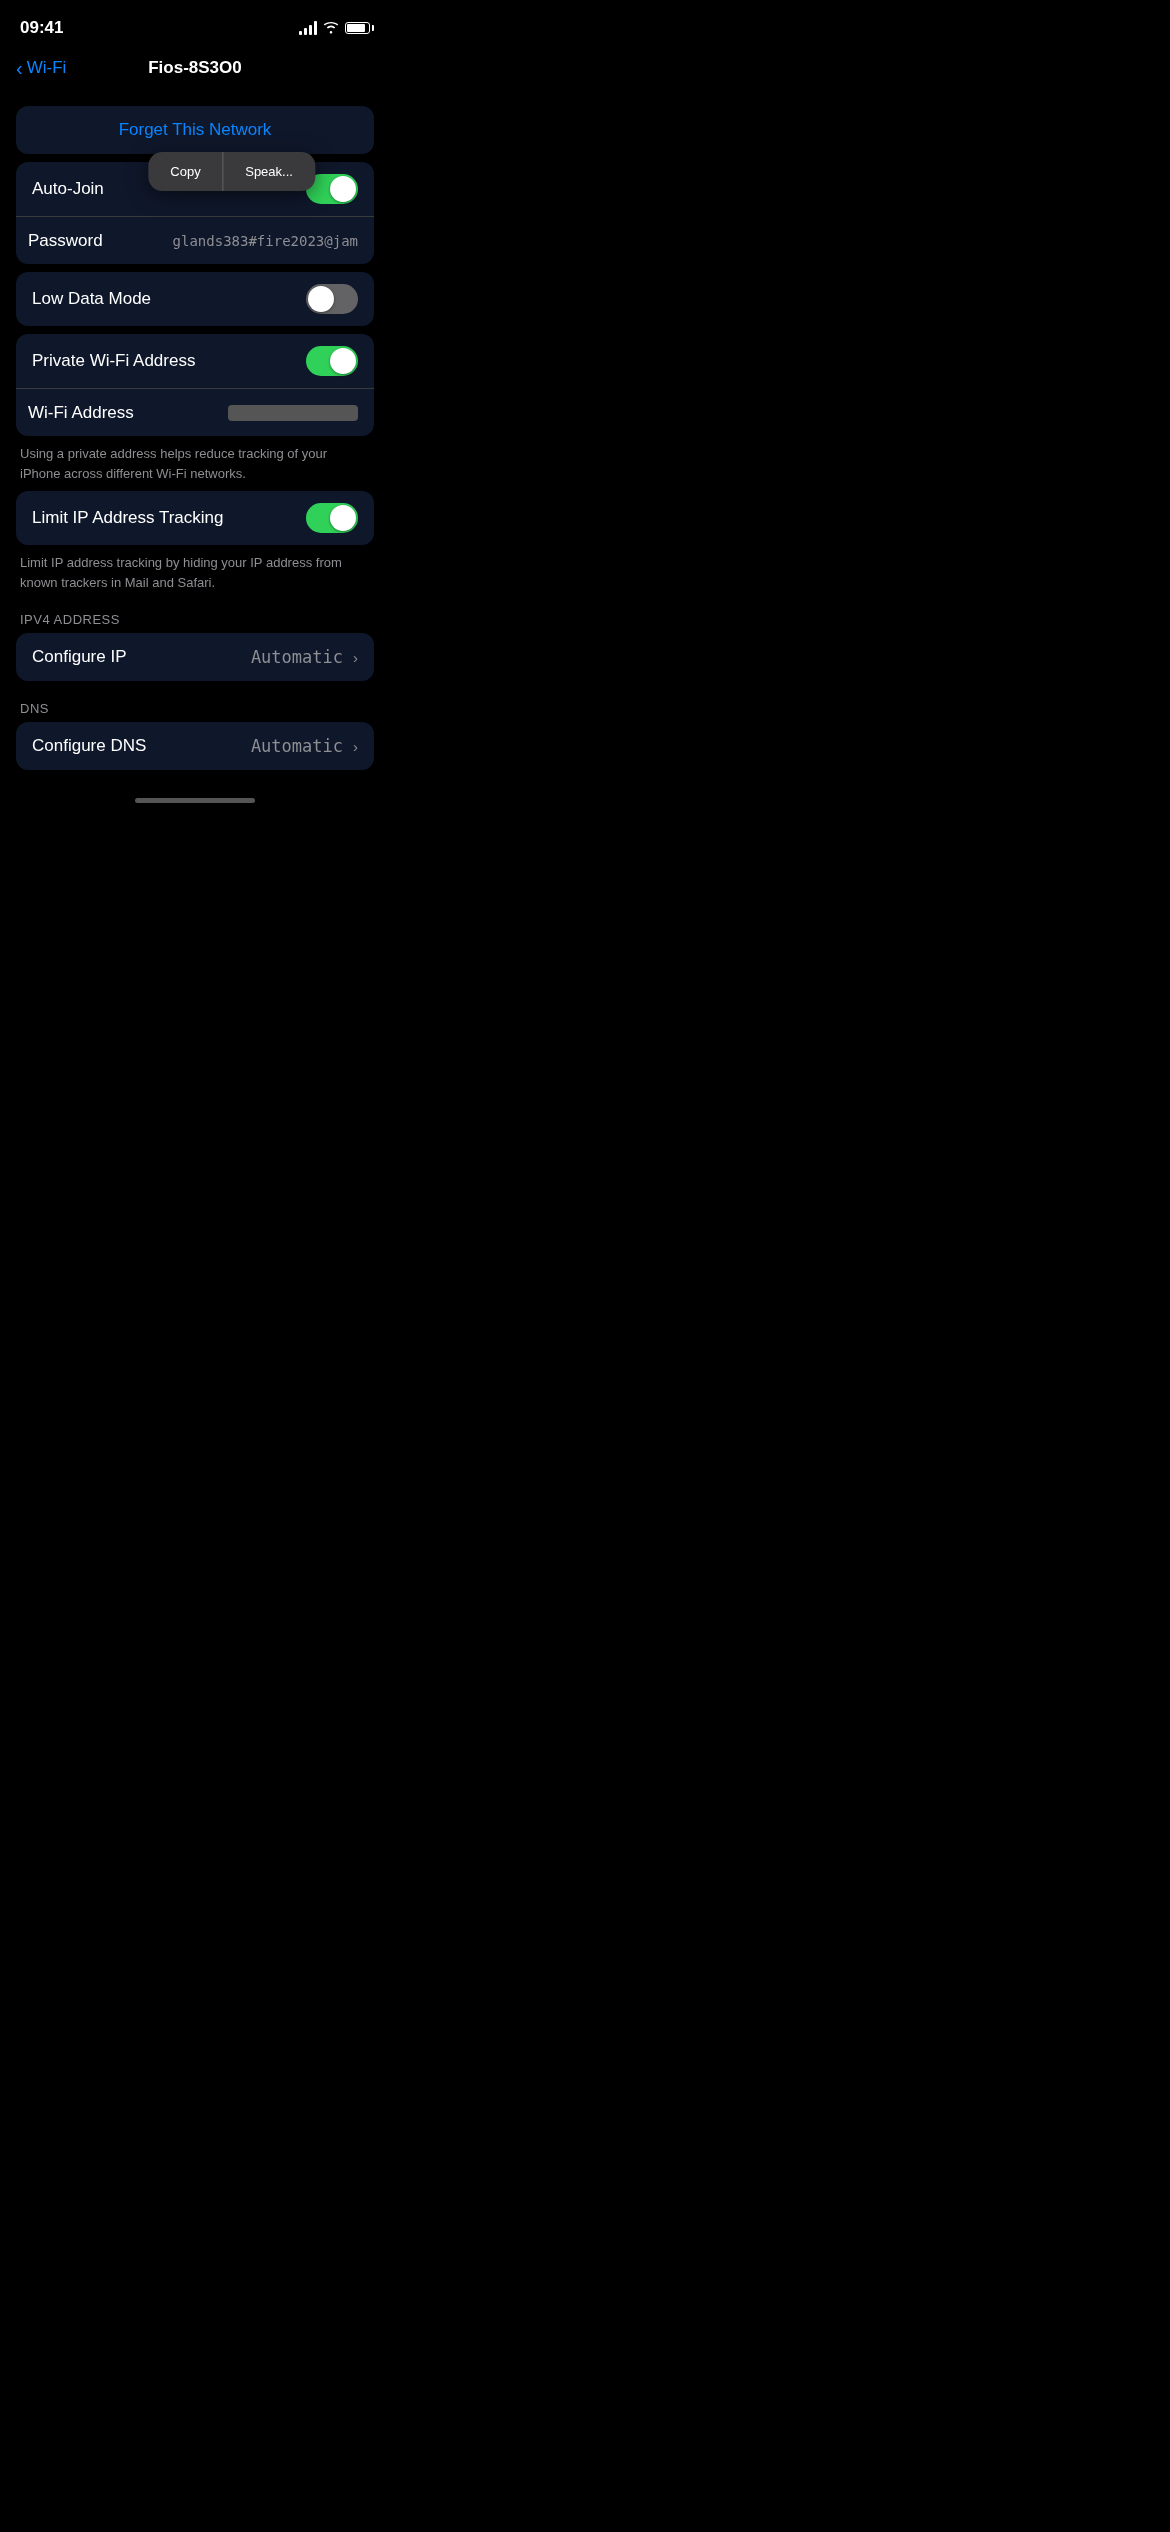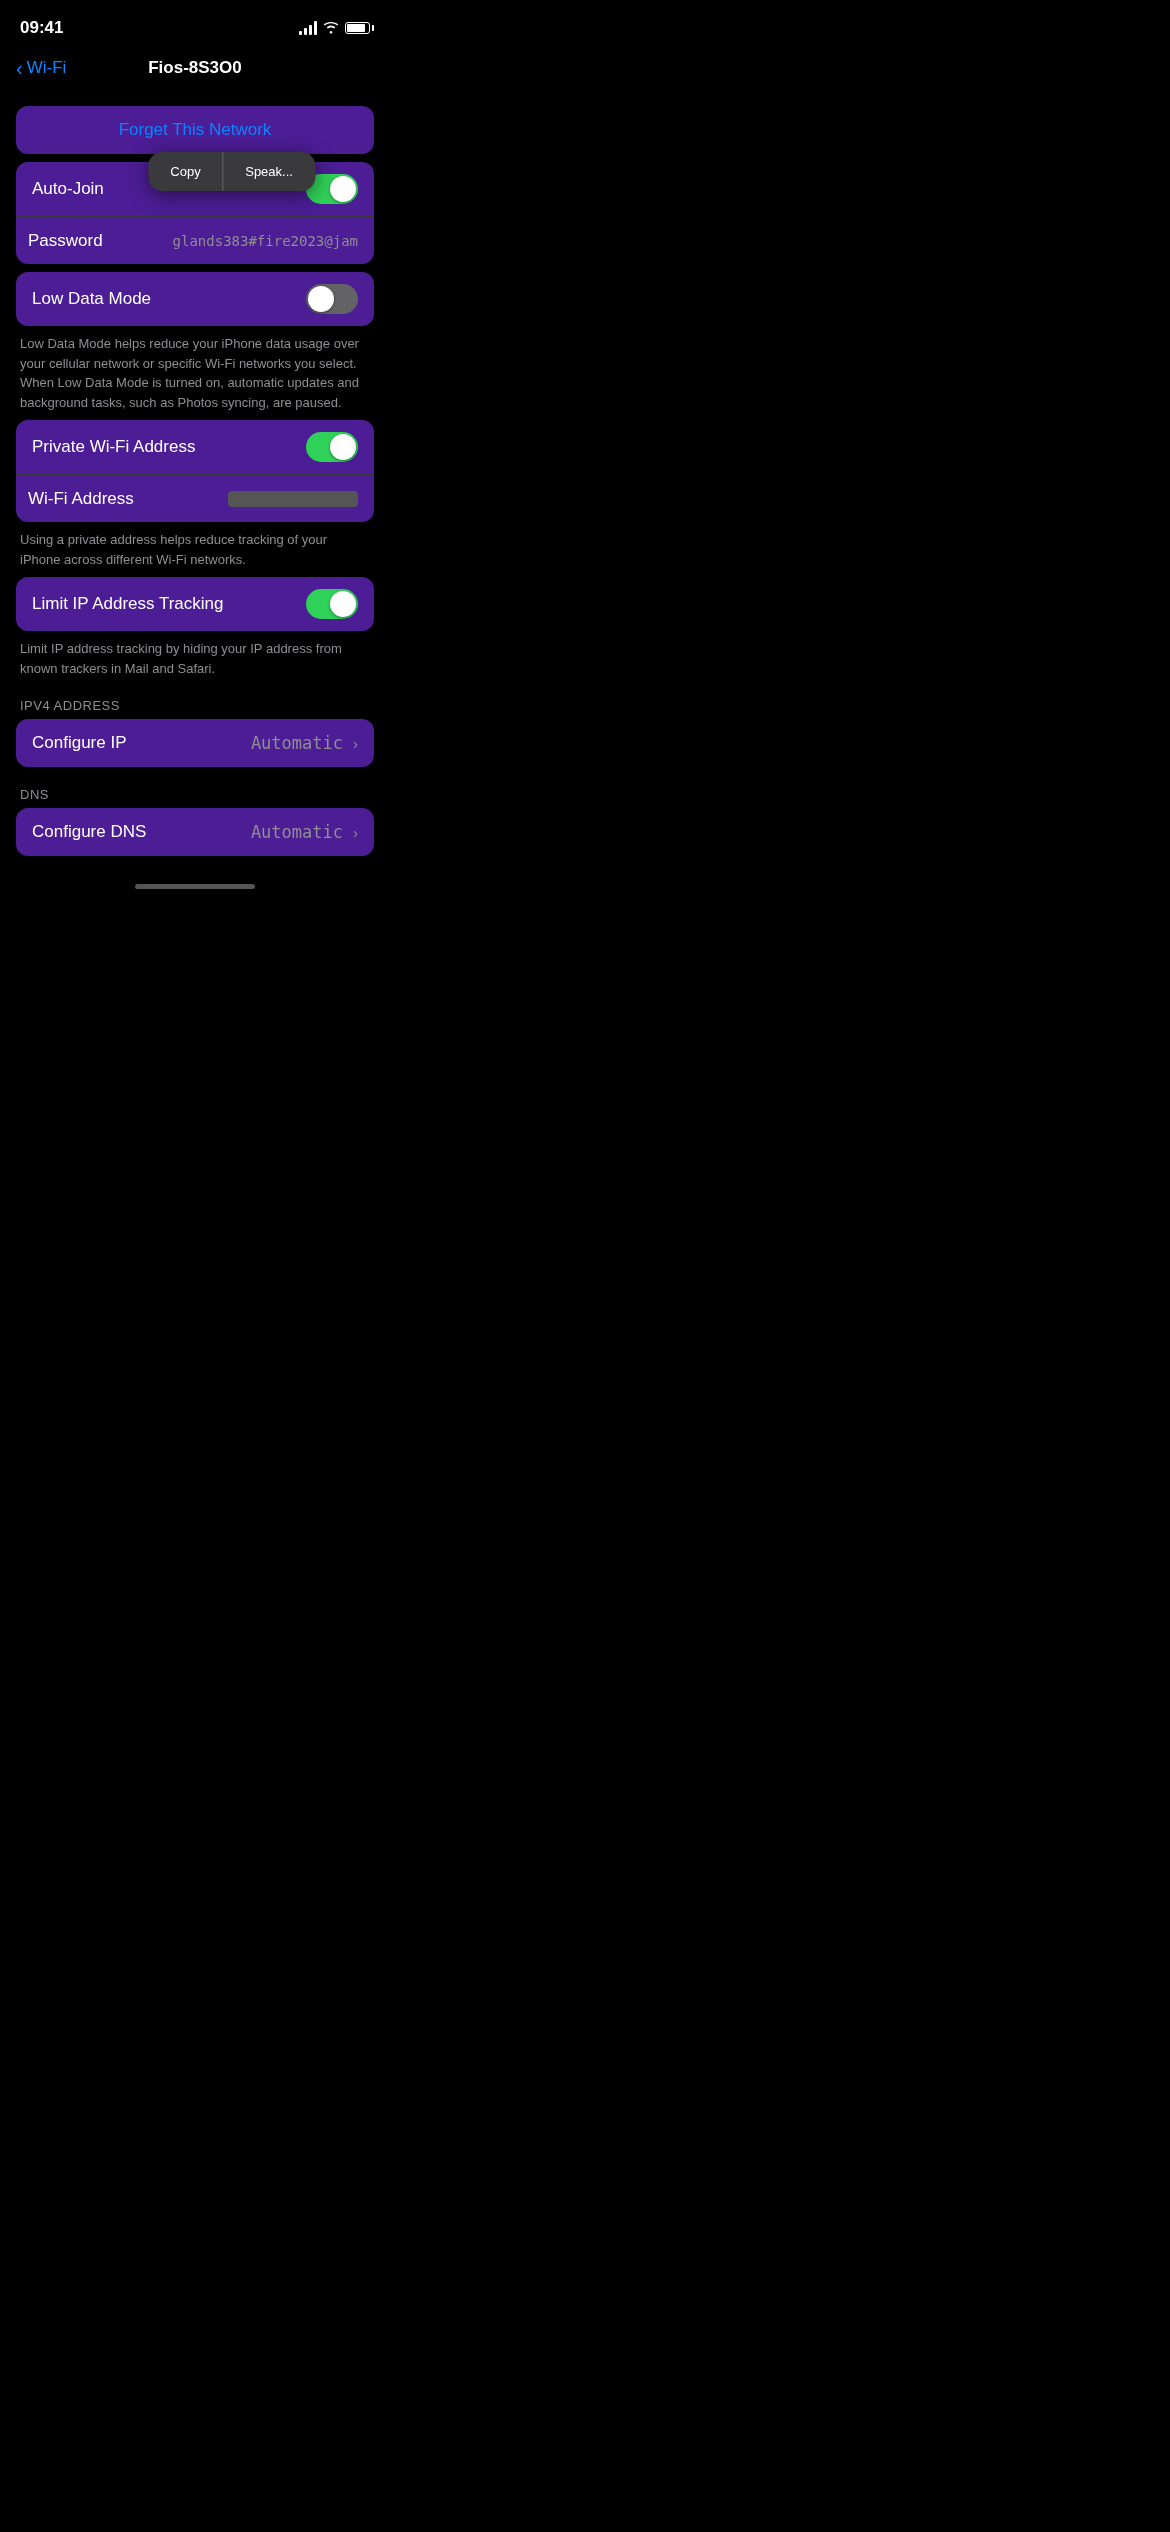--- a/index.html
+++ b/index.html
@@ -126,21 +126,21 @@
 
     .section-description {
       font-size: 13px;
       color: #8E8E93;
       padding: 8px 4px 0;
       line-height: 1.5;
     }
 
     
     .card {
-      background: #4c1d95;
+      background: #0f172a;
       border-radius: 12px;
       overflow: visible;
     }
 
     .card-row {
       display: flex;
       align-items: center;
       justify-content: space-between;
       padding: 12px 16px;
       min-height: 48px;
@@ -322,21 +322,20 @@
 
   <div class="section">
     <div class="card">
       <div class="card-row">
         <span class="row-label">Low Data Mode</span>
         <div class="toggle off">
           <div class="toggle-thumb"></div>
         </div>
       </div>
     </div>
-    <p class="section-description">Low Data Mode helps reduce your iPhone data usage over your cellular network or specific Wi-Fi networks you select. When Low Data Mode is turned on, automatic updates and background tasks, such as Photos syncing, are paused.</p>
   </div>
 
   <div class="section">
     <div class="card">
       <div class="card-row">
         <span class="row-label">Private Wi-Fi Address</span>
         <div class="toggle on">
           <div class="toggle-thumb"></div>
         </div>
       </div>

